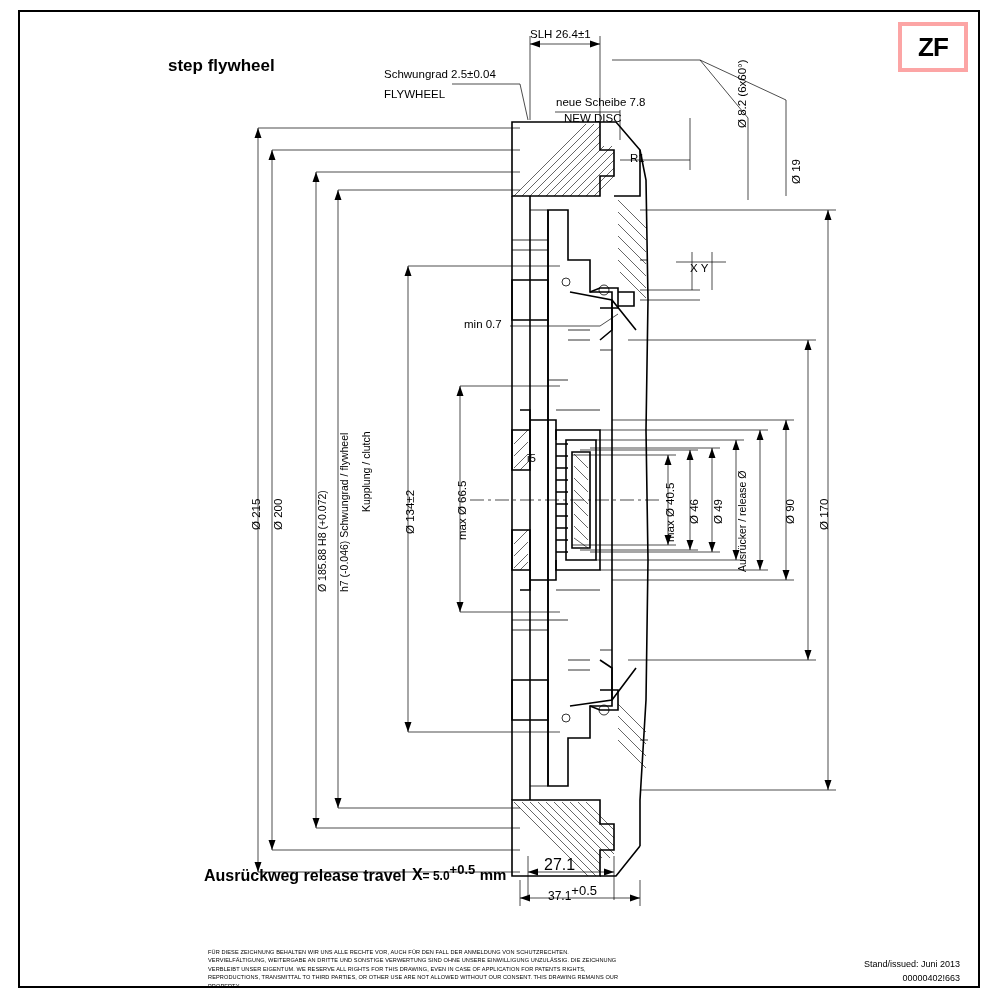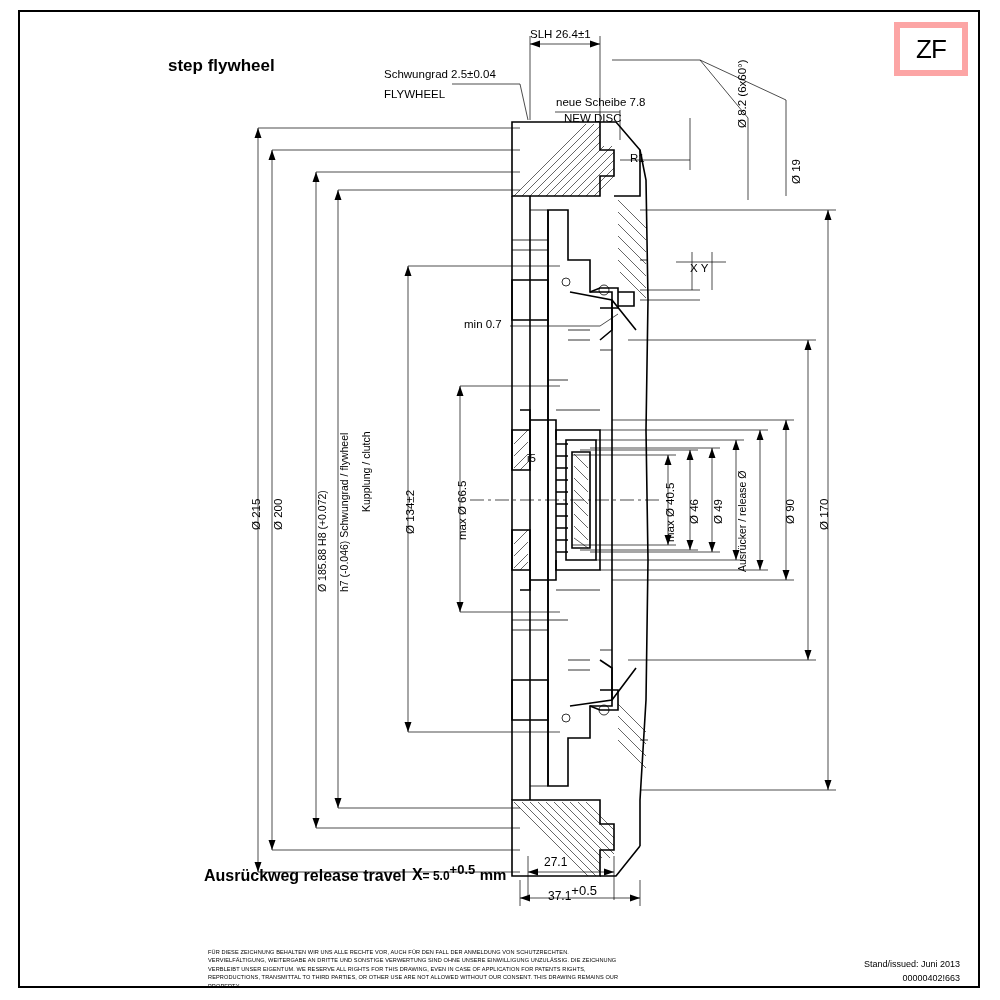--- a/index.html
+++ b/index.html
@@ -1,21 +1,21 @@
 <!DOCTYPE html>
 <html><head>
 <meta charset="utf-8">
 <style>
   html,body{margin:0;padding:0;background:#ffffff;}
   body{width:1000px;height:1000px;font-family:"Liberation Sans",sans-serif;color:#000;}
   #sheet{position:relative;width:1000px;height:1000px;overflow:hidden;background:#fff;}
   .frame{position:absolute;left:18px;top:10px;width:962px;height:978px;border:2px solid #000;box-sizing:border-box;}
   .title{position:absolute;left:168px;top:22px;font-size:23px;font-weight:bold;letter-spacing:.3px;white-space:nowrap;}
   .subtitle{position:absolute;left:168px;top:56px;font-size:17px;font-weight:bold;}
-  .zf{position:absolute;right:32px;top:22px;width:62px;height:42px;border:6px solid #fca5a5;display:flex;align-items:center;justify-content:center;font-size:26px;font-weight:normal;font-family:"Liberation Sans",sans-serif;letter-spacing:-1px;}
+  .zf{position:absolute;right:32px;top:22px;width:62px;height:42px;border:4px solid #fca5a5;display:flex;align-items:center;justify-content:center;font-size:26px;font-weight:bold;font-family:"Liberation Sans",sans-serif;letter-spacing:-1px;}
   .lbl{position:absolute;font-size:11.5px;white-space:nowrap;line-height:1.15;font-family:"Liberation Sans",sans-serif;}
   .lbl.s{font-size:10.5px;}
   .vert{transform-origin:0 0;transform:rotate(-90deg);}
   .sup{font-size:13px;vertical-align:super;}
   .legal{position:absolute;left:208px;top:948px;font-size:5.6px;line-height:1.5;width:420px;letter-spacing:.1px;}
   .issued{position:absolute;right:40px;top:958px;font-size:9px;text-align:right;line-height:1.5;}
   svg{position:absolute;left:0;top:0;}
   .travel-block{position:absolute;}
   .tl-left{display:inline-block;vertical-align:middle;text-align:left;margin-right:6px;font-weight:bold;}
 </style>
@@ -311,21 +311,21 @@
   <div class="lbl vert" style="left:404px;top:534px;">Ø 134±2</div>
   <div class="lbl vert" style="left:456px;top:540px;">max Ø 66.5</div>
 
   <div class="lbl vert" style="left:664px;top:542px;">max Ø 40.5</div>
   <div class="lbl vert" style="left:688px;top:524px;">Ø 46</div>
   <div class="lbl vert" style="left:712px;top:524px;">Ø 49</div>
   <div class="lbl vert s" style="left:736px;top:572px;">Ausrücker / release Ø</div>
   <div class="lbl vert" style="left:784px;top:524px;">Ø 90</div>
   <div class="lbl vert" style="left:818px;top:530px;">Ø 170</div>
 
-  <div class="lbl" style="left:544px;top:856px;font-size:12px;">27.1</div>
+  <div class="lbl" style="left:544px;top:856px;font-size:16px;">27.1</div>
   <div class="lbl" style="left:548px;top:884px;font-size:12px;"><span>37.1</span><span class="sup">+0.5</span></div>
 
   <div class="travel-block" style="left:204px;top:862px;">
     <span class="tl-left">
       <span class="de">Ausrückweg</span>
       <span class="en">release travel</span>
     </span><span class="eq" style="font-size:16px;font-weight:bold;">X</span><span class="eq" style="font-size:12px;font-weight:bold;">= 5.0</span><span class="sup" style="font-weight:bold;">+0.5</span><span class="eq" style="font-size:16px;font-weight:bold;">&nbsp;</span><span class="eq" style="font-size:15px;font-weight:bold;">mm</span>
   </div>
 
 

